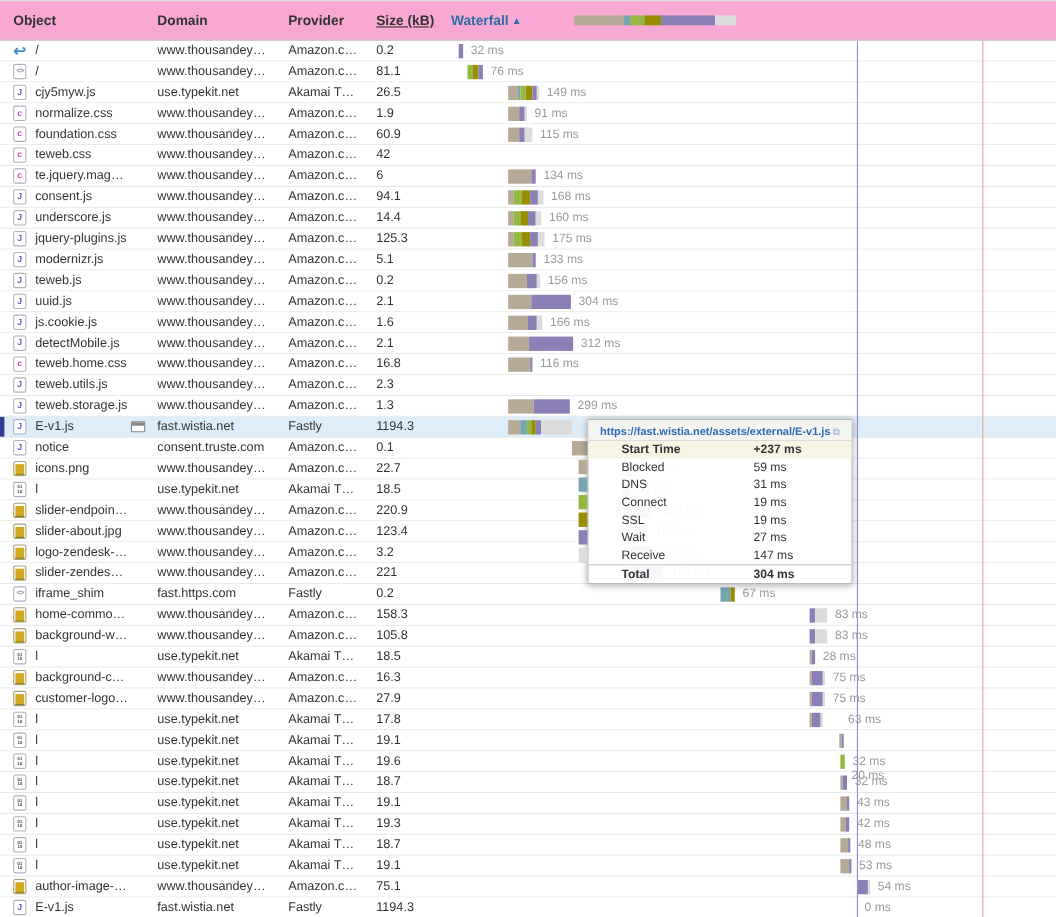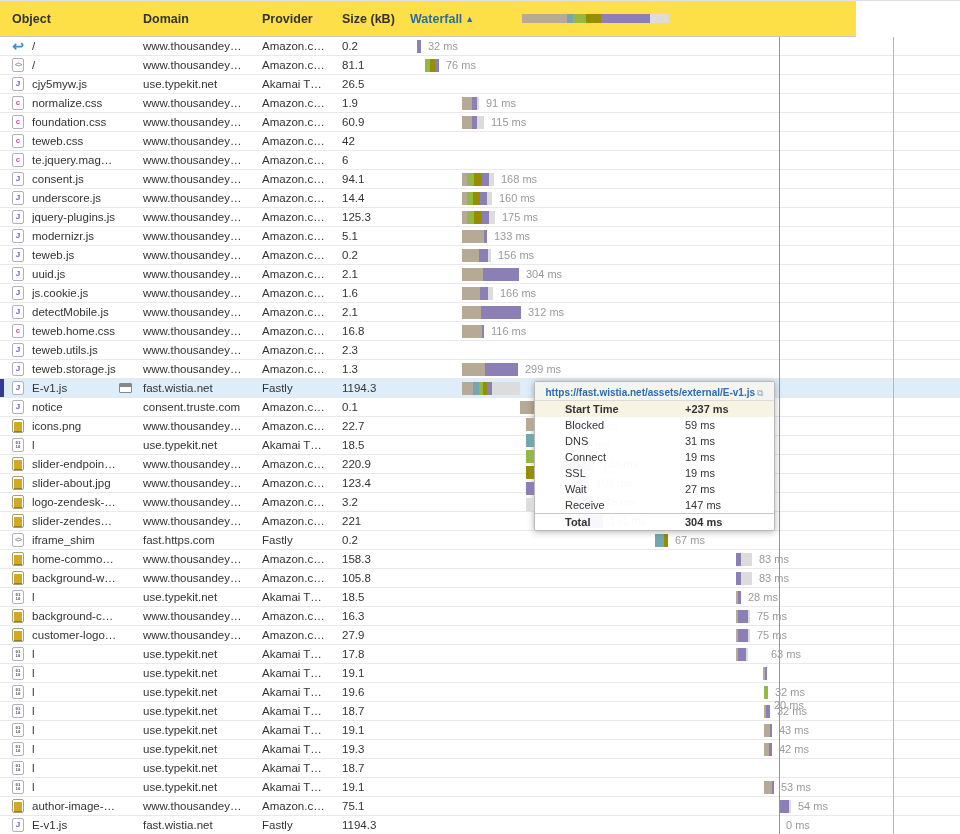--- a/index.html
+++ b/index.html
@@ -1,23 +1,23 @@
 <!DOCTYPE html>
 <html><head>
 <meta charset="utf-8">
 <style>
   html,body{margin:0;padding:0;background:#fff;}
   #app{position:relative;width:960px;height:834px;overflow:hidden;
        font-family:"Liberation Sans",sans-serif;background:#fff;
        border-top:1px solid #e0e0e0;box-sizing:border-box;}
   
-  #hdr{position:absolute;top:0;left:0;width:856px;height:36px;background:#fde047;
+  #hdr{position:absolute;top:0;left:0;width:960px;height:36px;background:#f9a8d4;
        border-bottom:1px solid #c9c9c9;box-sizing:border-box;z-index:5;}
   .hlab{position:absolute;top:11px;font-size:12.5px;font-weight:bold;color:#333;white-space:nowrap;}
-  #h-object{left:12px;} #h-domain{left:143px;text-align:right;} #h-provider{left:262px;} #h-size{left:342px;}
+  #h-object{left:12px;} #h-domain{left:143px;text-align:right;} #h-provider{left:262px;} #h-size{left:342px;text-decoration:underline;}
   #h-waterfall{left:410px;color:#2e6da4;}
   #sortarrow{font-size:9px;vertical-align:1px;padding-left:3px;}
   #legend{position:absolute;left:522px;top:13px;height:9px;display:flex;}
   #legend span{display:block;height:9px;}
   
   #rows{position:absolute;top:36px;left:0;width:960px;}
   .row{position:relative;height:19px;border-bottom:1px solid #e9e9e9;box-sizing:border-box;background:#fff;}
   .row.selected{background:#ddeefa;}
   .selbar{position:absolute;left:0;top:0;width:4px;height:18px;background:#323a96;}
   .cell{position:absolute;top:3px;font-size:11.5px;color:#333;white-space:nowrap;overflow:hidden;}
@@ -111,20 +111,31 @@
           </span>
           <span class="wf-time" style="left: 36px;">76 ms</span>
         </span>
       </div>
       <div class="row">
         <span class="ficon js">J</span>
         <span class="cell obj">cjy5myw.js</span>
         <span class="cell dom">use.typekit.net</span>
         <span class="cell prov">Akamai T…</span>
         <span class="cell size">26.5</span>
+        <span class="wf">
+          <span class="bar" style="left: 52px;">
+            <span class="seg" style="width: 9px; background: rgb(182, 169, 149);"></span>
+            <span class="seg" style="width: 2px; background: rgb(116, 166, 176);"></span>
+            <span class="seg" style="width: 5px; background: rgb(148, 184, 67);"></span>
+            <span class="seg" style="width: 6px; background: rgb(151, 141, 0);"></span>
+            <span class="seg" style="width: 4px; background: rgb(139, 127, 181);"></span>
+            <span class="seg" style="width: 2px; background: rgb(220, 220, 220);"></span>
+          </span>
+          <span class="wf-time" style="left: 87px;">149 ms</span>
+        </span>
       </div>
       <div class="row">
         <span class="ficon css">c</span>
         <span class="cell obj">normalize.css</span>
         <span class="cell dom">www.thousandey…</span>
         <span class="cell prov">Amazon.c…</span>
         <span class="cell size">1.9</span>
         <span class="wf">
           <span class="bar" style="left: 52px;">
             <span class="seg" style="width: 10px; background: rgb(182, 169, 149);"></span>
@@ -155,20 +166,27 @@
         <span class="cell dom">www.thousandey…</span>
         <span class="cell prov">Amazon.c…</span>
         <span class="cell size">42</span>
       </div>
       <div class="row">
         <span class="ficon css">c</span>
         <span class="cell obj">te.jquery.mag…</span>
         <span class="cell dom">www.thousandey…</span>
         <span class="cell prov">Amazon.c…</span>
         <span class="cell size">6</span>
+        <span class="wf">
+          <span class="bar" style="left: 52px;">
+            <span class="seg" style="width: 21px; background: rgb(182, 169, 149);"></span>
+            <span class="seg" style="width: 4px; background: rgb(139, 127, 181);"></span>
+          </span>
+          <span class="wf-time" style="left: 84px;">134 ms</span>
+        </span>
       </div>
       <div class="row">
         <span class="ficon js">J</span>
         <span class="cell obj">consent.js</span>
         <span class="cell dom">www.thousandey…</span>
         <span class="cell prov">Amazon.c…</span>
         <span class="cell size">94.1</span>
         <span class="wf">
           <span class="bar" style="left: 52px;">
             <span class="seg" style="width: 5px; background: rgb(182, 169, 149);"></span>
@@ -625,20 +643,27 @@
           </span>
           <span class="wf-time" style="left: 369px;">42 ms</span>
         </span>
       </div>
       <div class="row">
         <span class="ficon font">01<br>10</span>
         <span class="cell obj">l</span>
         <span class="cell dom">use.typekit.net</span>
         <span class="cell prov">Akamai T…</span>
         <span class="cell size">18.7</span>
+        <span class="wf">
+          <span class="bar" style="left: 354px;">
+            <span class="seg" style="width: 7px; background: rgb(182, 169, 149);"></span>
+            <span class="seg" style="width: 2px; background: rgb(139, 127, 181);"></span>
+          </span>
+          <span class="wf-time" style="left: 370px;">48 ms</span>
+        </span>
       </div>
       <div class="row">
         <span class="ficon font">01<br>10</span>
         <span class="cell obj">l</span>
         <span class="cell dom">use.typekit.net</span>
         <span class="cell prov">Akamai T…</span>
         <span class="cell size">19.1</span>
         <span class="wf">
           <span class="bar" style="left: 354px;">
             <span class="seg" style="width: 8px; background: rgb(182, 169, 149);"></span>

